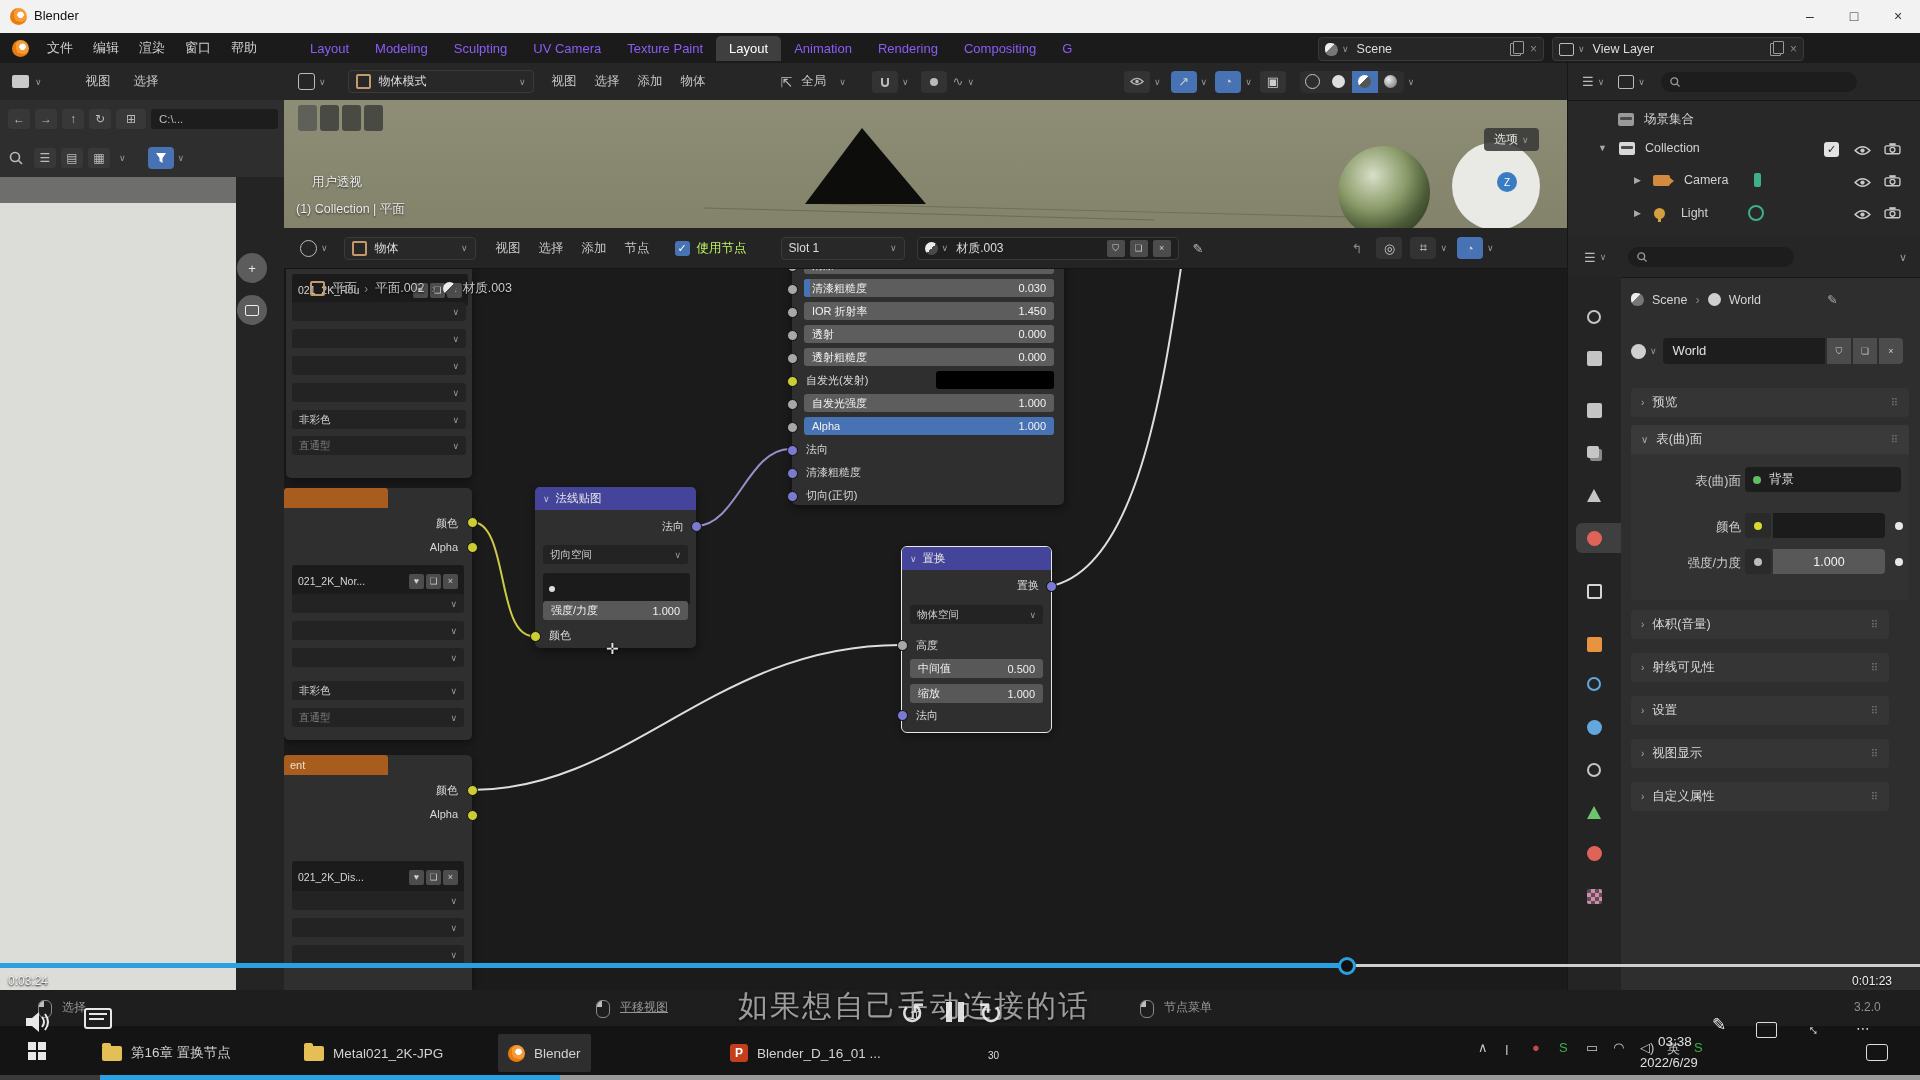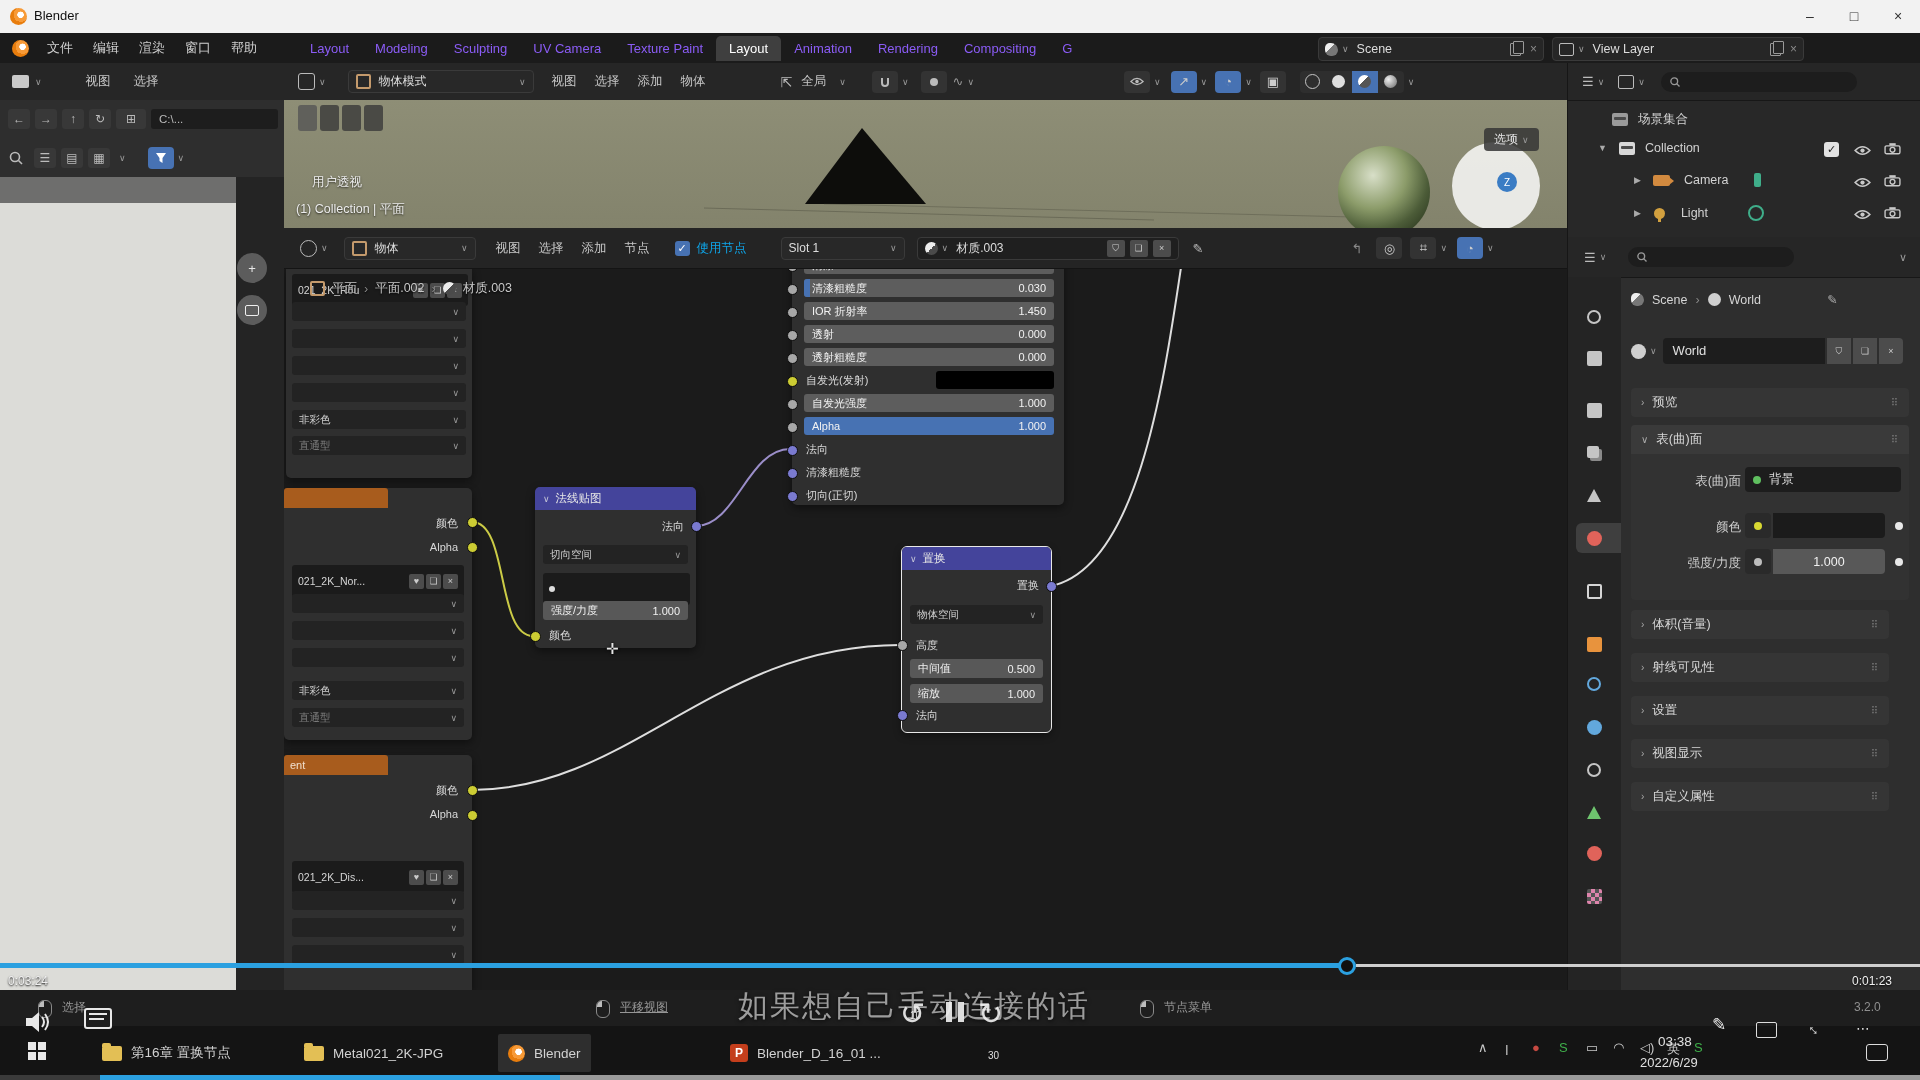--- a/index.html
+++ b/index.html
@@ -303,21 +303,21 @@
       <div class="dd" style="margin-left:16px;width:116px;">
         <span class="objsq"></span>
           <span style="margin-left:8px;">物体</span>
           <span class="chev" style="margin-left:auto;">∨</span>
       </div>
       <span class="menu" style="margin-left:20px;">视图</span>
       <span class="menu">选择</span>
       <span class="menu">添加</span>
       <span class="menu">节点</span>
       <span style="margin-left:16px;width:15px;height:15px;background:#4772b3;border-radius:3px;color:#fff;font-size:11px;text-align:center;line-height:15px;">✓</span>
-      <span style="margin-left:7px;color:#0ea5e9;font-size:12.5px;">使用节点</span>
+      <span style="margin-left:7px;color:#bef264;font-size:12.5px;">使用节点</span>
       <div class="dd" style="margin-left:34px;width:108px;">
           <span>Slot 1</span>
           <span class="chev" style="margin-left:auto;">∨</span>
         </div>
       <div class="dd" style="margin-left:12px;width:246px;background:#1f1f1f;">
         <span class="matsph"></span>
           <span class="chev">∨</span>
         <span style="margin-left:8px;">材质.003</span>
         <span style="margin-left:auto;display:flex;gap:3px;">
           <span class="tinybtn" style="width:18px;height:17px;">⛉</span>
@@ -554,21 +554,21 @@
         <span class="chev">∨</span>
       <span style="margin-left:14px;width:14px;height:12px;border:1.5px solid #bbb;border-radius:2px;display:inline-block;"></span>
         <span class="chev">∨</span>
       <div class="search" style="margin-left:16px;width:180px;">
         <svg width="12" height="12" viewBox="0 0 16 16">
             <circle cx="7" cy="7" r="4.5" fill="none" stroke="#999" stroke-width="1.8"></circle>
             <line x1="10.5" y1="10.5" x2="14" y2="14" stroke="#999" stroke-width="1.8"></line>
           </svg>
       </div>
     </div>
-    <div class="olrow" style="left:44px;top:48px;">
+    <div class="olrow" style="left:50px;top:48px;">
       <span class="collic" style="background:#9a9a9a;"></span>
       <span style="margin-left:10px;">场景集合</span>
     </div>
     <div class="olrow" style="left:30px;top:78px;">
       <span style="color:#aaa;font-size:9px;">▼</span>
       <span class="collic" style="margin-left:12px;"></span>
       <span style="margin-left:10px;">Collection</span>
     </div>
     <div class="olrow" style="left:66px;top:110px;">
       <span style="color:#aaa;font-size:9px;">▶</span>

